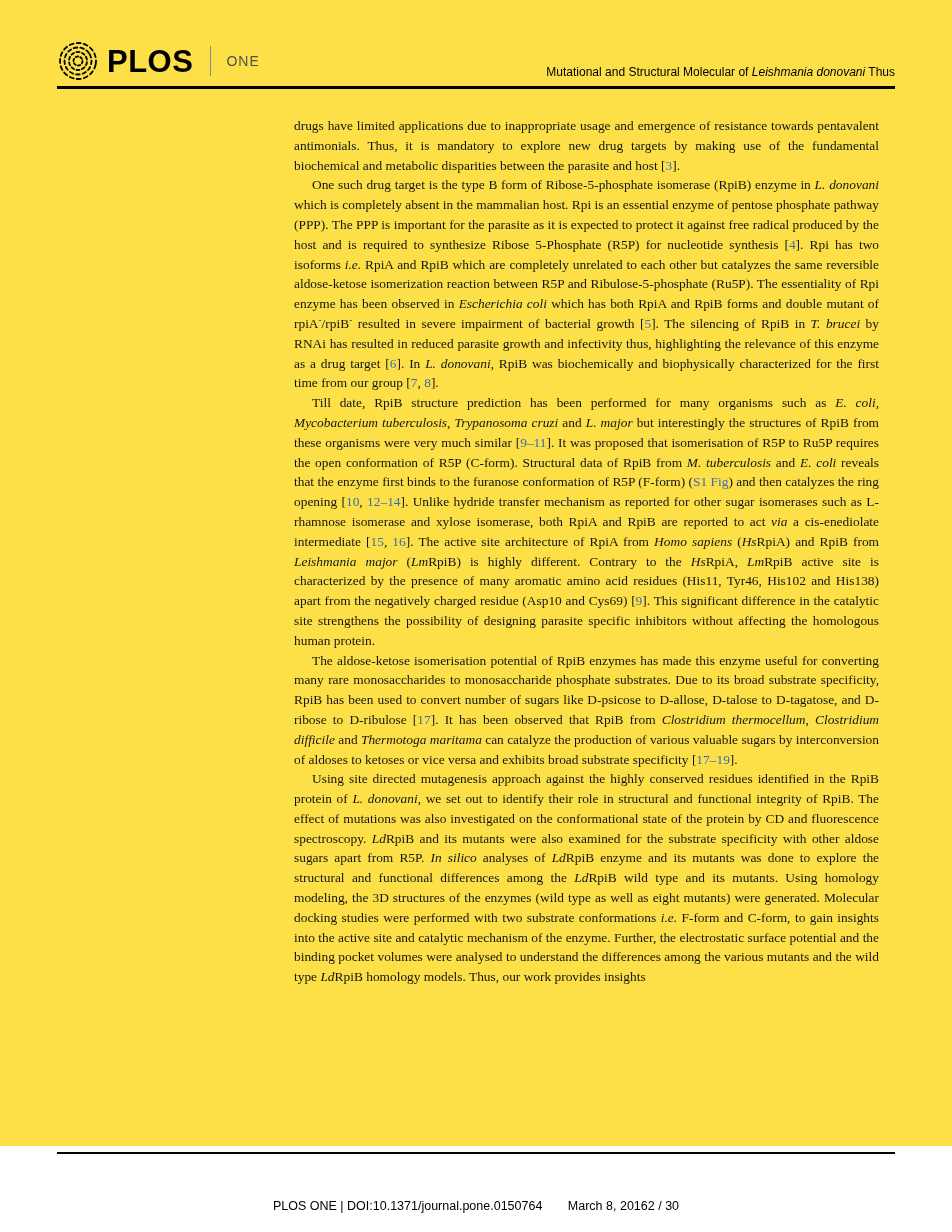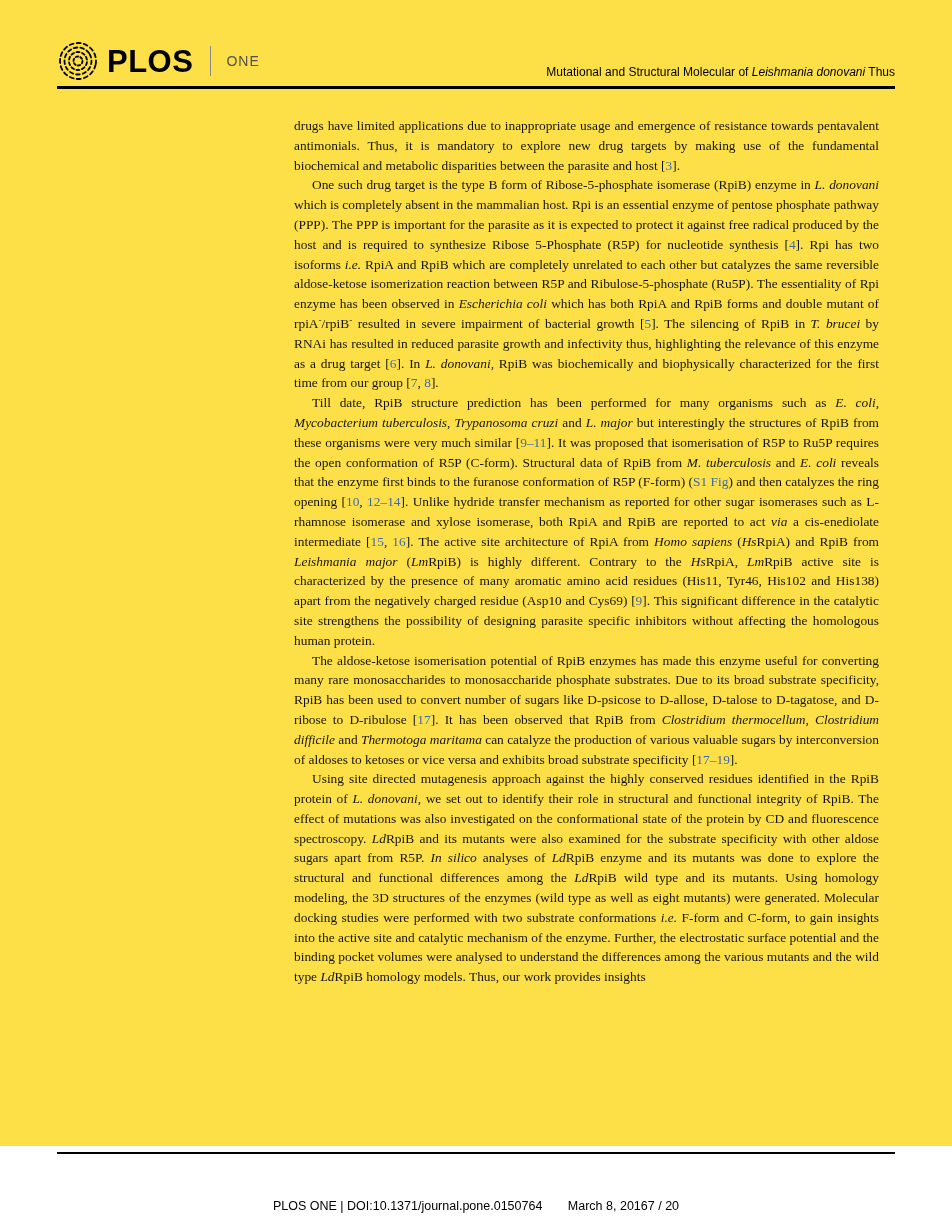--- a/index.html
+++ b/index.html
@@ -98,16 +98,16 @@
     </main>
 
   <div class="footer-mask"></div>
   <div class="footer-rule"></div>
 
   <footer class="footer">
     <div class="footer-left">
       <span>PLOS ONE | DOI:10.1371/journal.pone.0150764</span>
       <span class="footer-date">March 8, 2016</span>
     </div>
-    <div class="footer-right">7 / 20</div>
+    <div class="footer-right">2 / 30</div>
   </footer>
 
 </div>
 
 </body></html>

